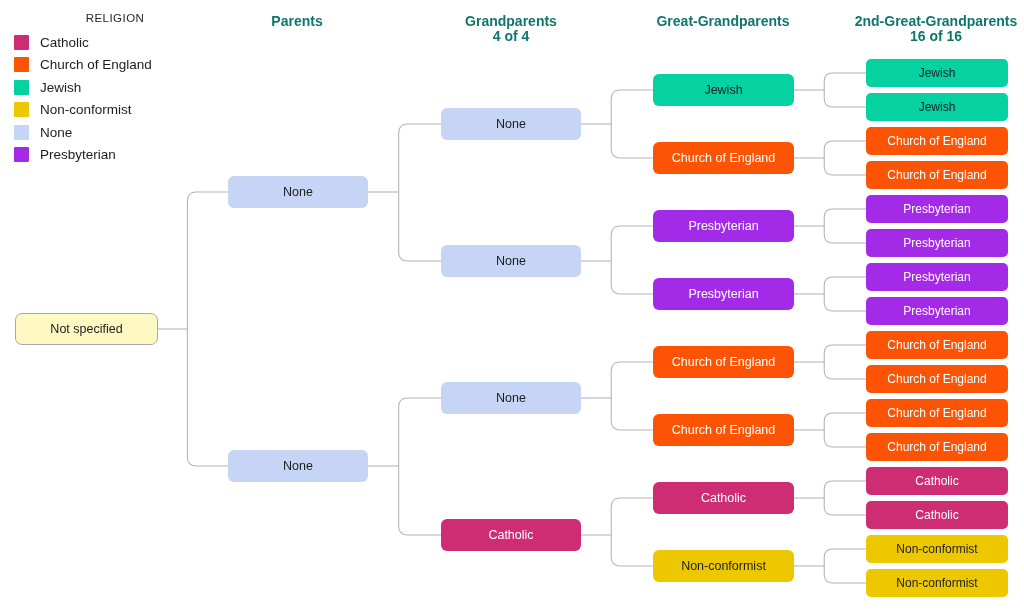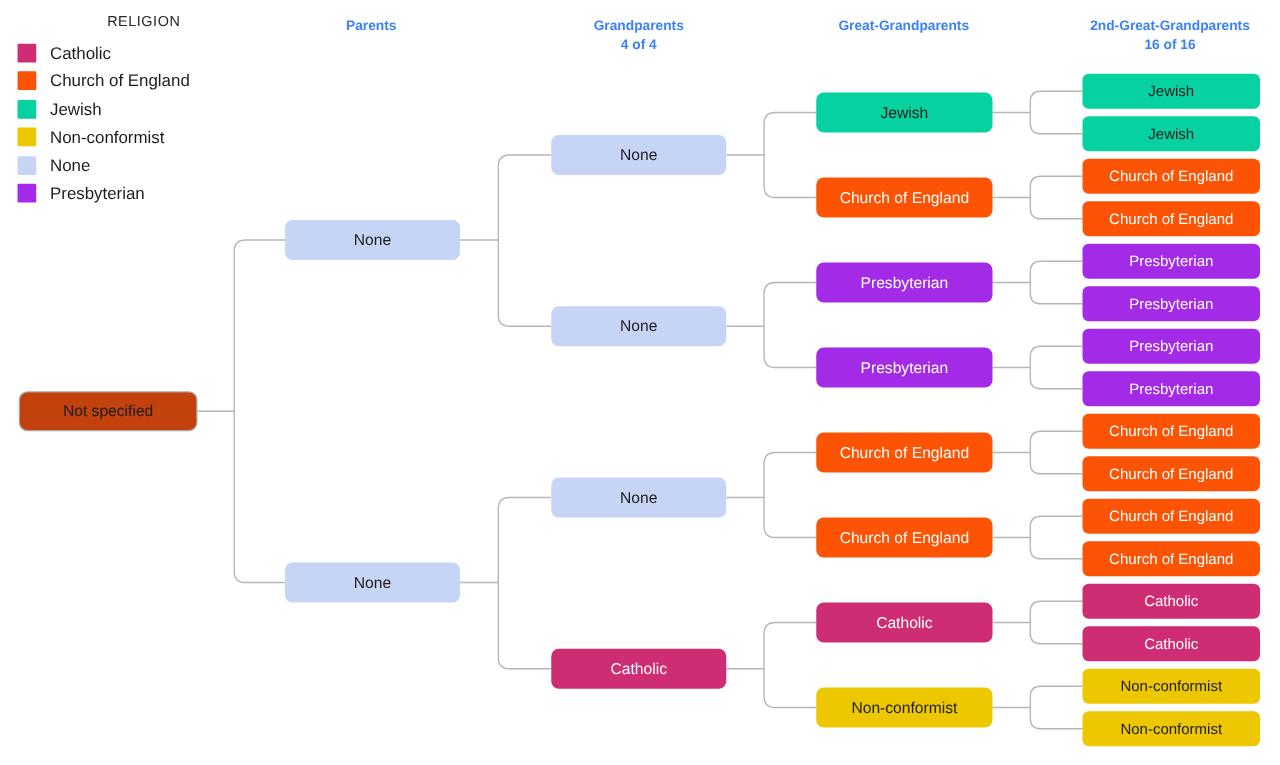--- a/index.html
+++ b/index.html
@@ -17,34 +17,34 @@
     font-weight:400;margin:0 0 7px 2px;text-align:center;
   }
   .legend-row{display:flex;align-items:center;height:22.5px;}
   .legend-swatch{
     width:15px;height:15px;border-radius:1px;flex:0 0 15px;margin-right:11px;
   }
   .legend-label{font-size:13.5px;color:#1d1d1f;line-height:1;}
 
   
   .col-head{
-    position:absolute;text-align:center;color:#3b82f6;
-    font-size:11px;font-weight:700;line-height:15px;
+    position:absolute;text-align:center;color:#0f766e;
+    font-size:14px;font-weight:700;line-height:15px;
   }
   .col-head .l2{display:block;font-weight:700;}
 
   
   .node{
     position:absolute;box-sizing:border-box;
     display:flex;align-items:center;justify-content:center;
     border-radius:6px;font-size:12.5px;line-height:1;
     text-align:center;white-space:nowrap;overflow:hidden;
   }
   .node.root{
-    background:#c2410c;border:1px solid #a8a8a8;color:#1d1d1f;border-radius:7px;
+    background:#fef9c3;border:1px solid #a8a8a8;color:#1d1d1f;border-radius:7px;
   }
   .node.g4{border-radius:5px;font-size:12px;}
 
   
   svg.links{position:absolute;left:0;top:0;width:1024px;height:612px;
             pointer-events:none;}
   svg.links path,svg.links line{
     fill:none;stroke:#b6b6b6;stroke-width:1.1;
   }
 </style>

